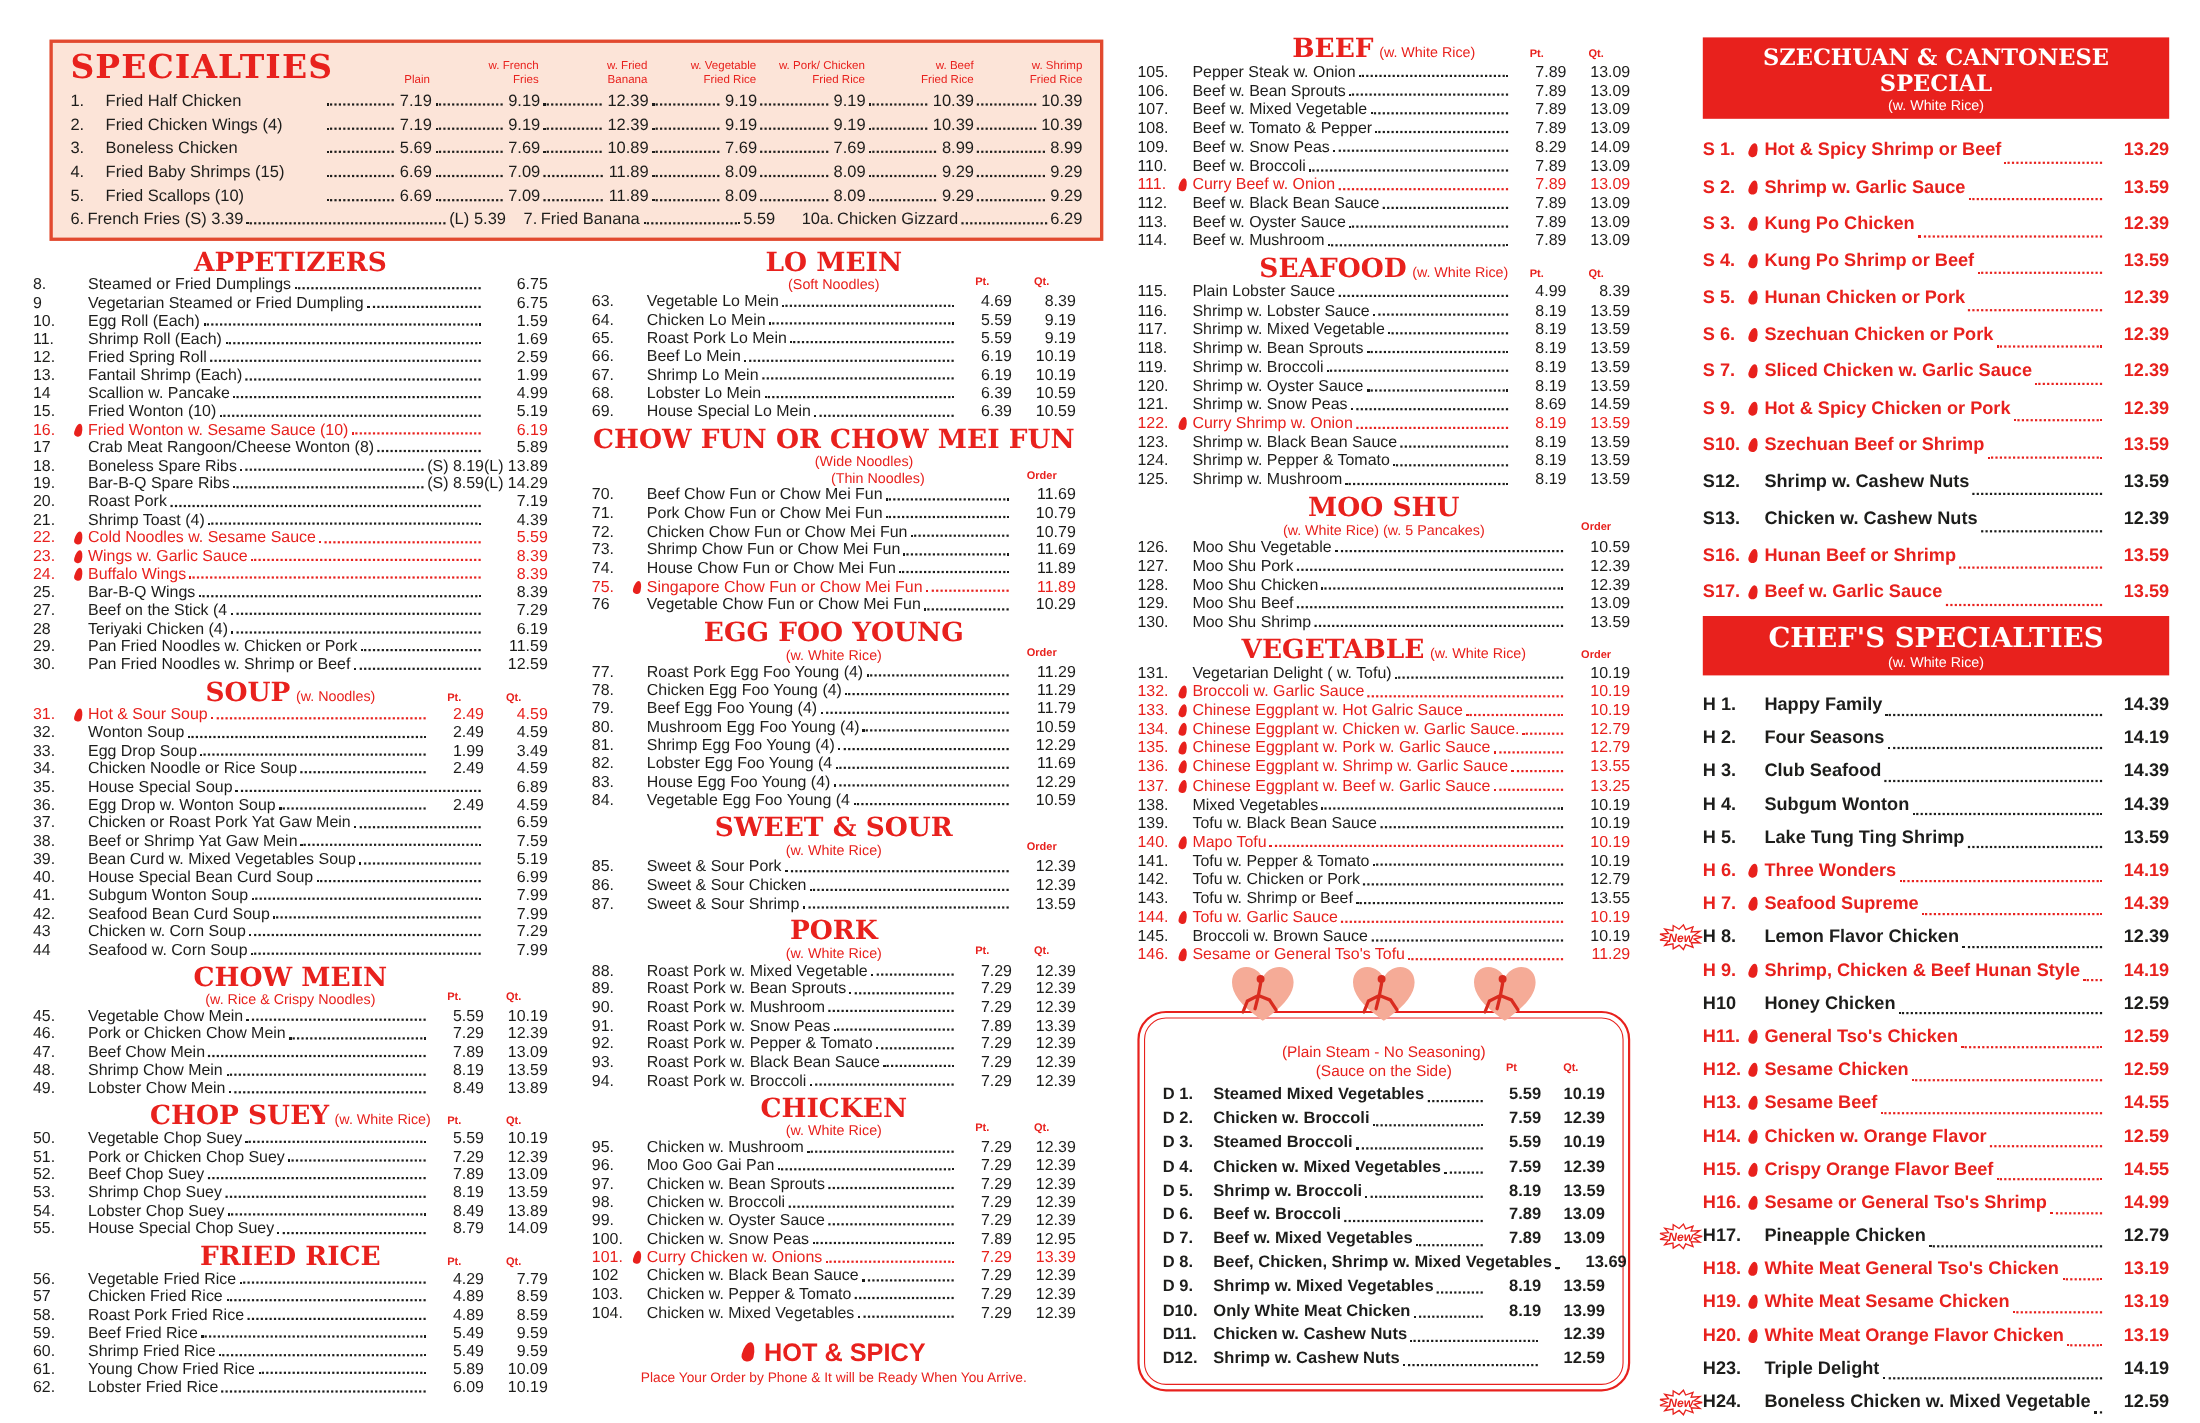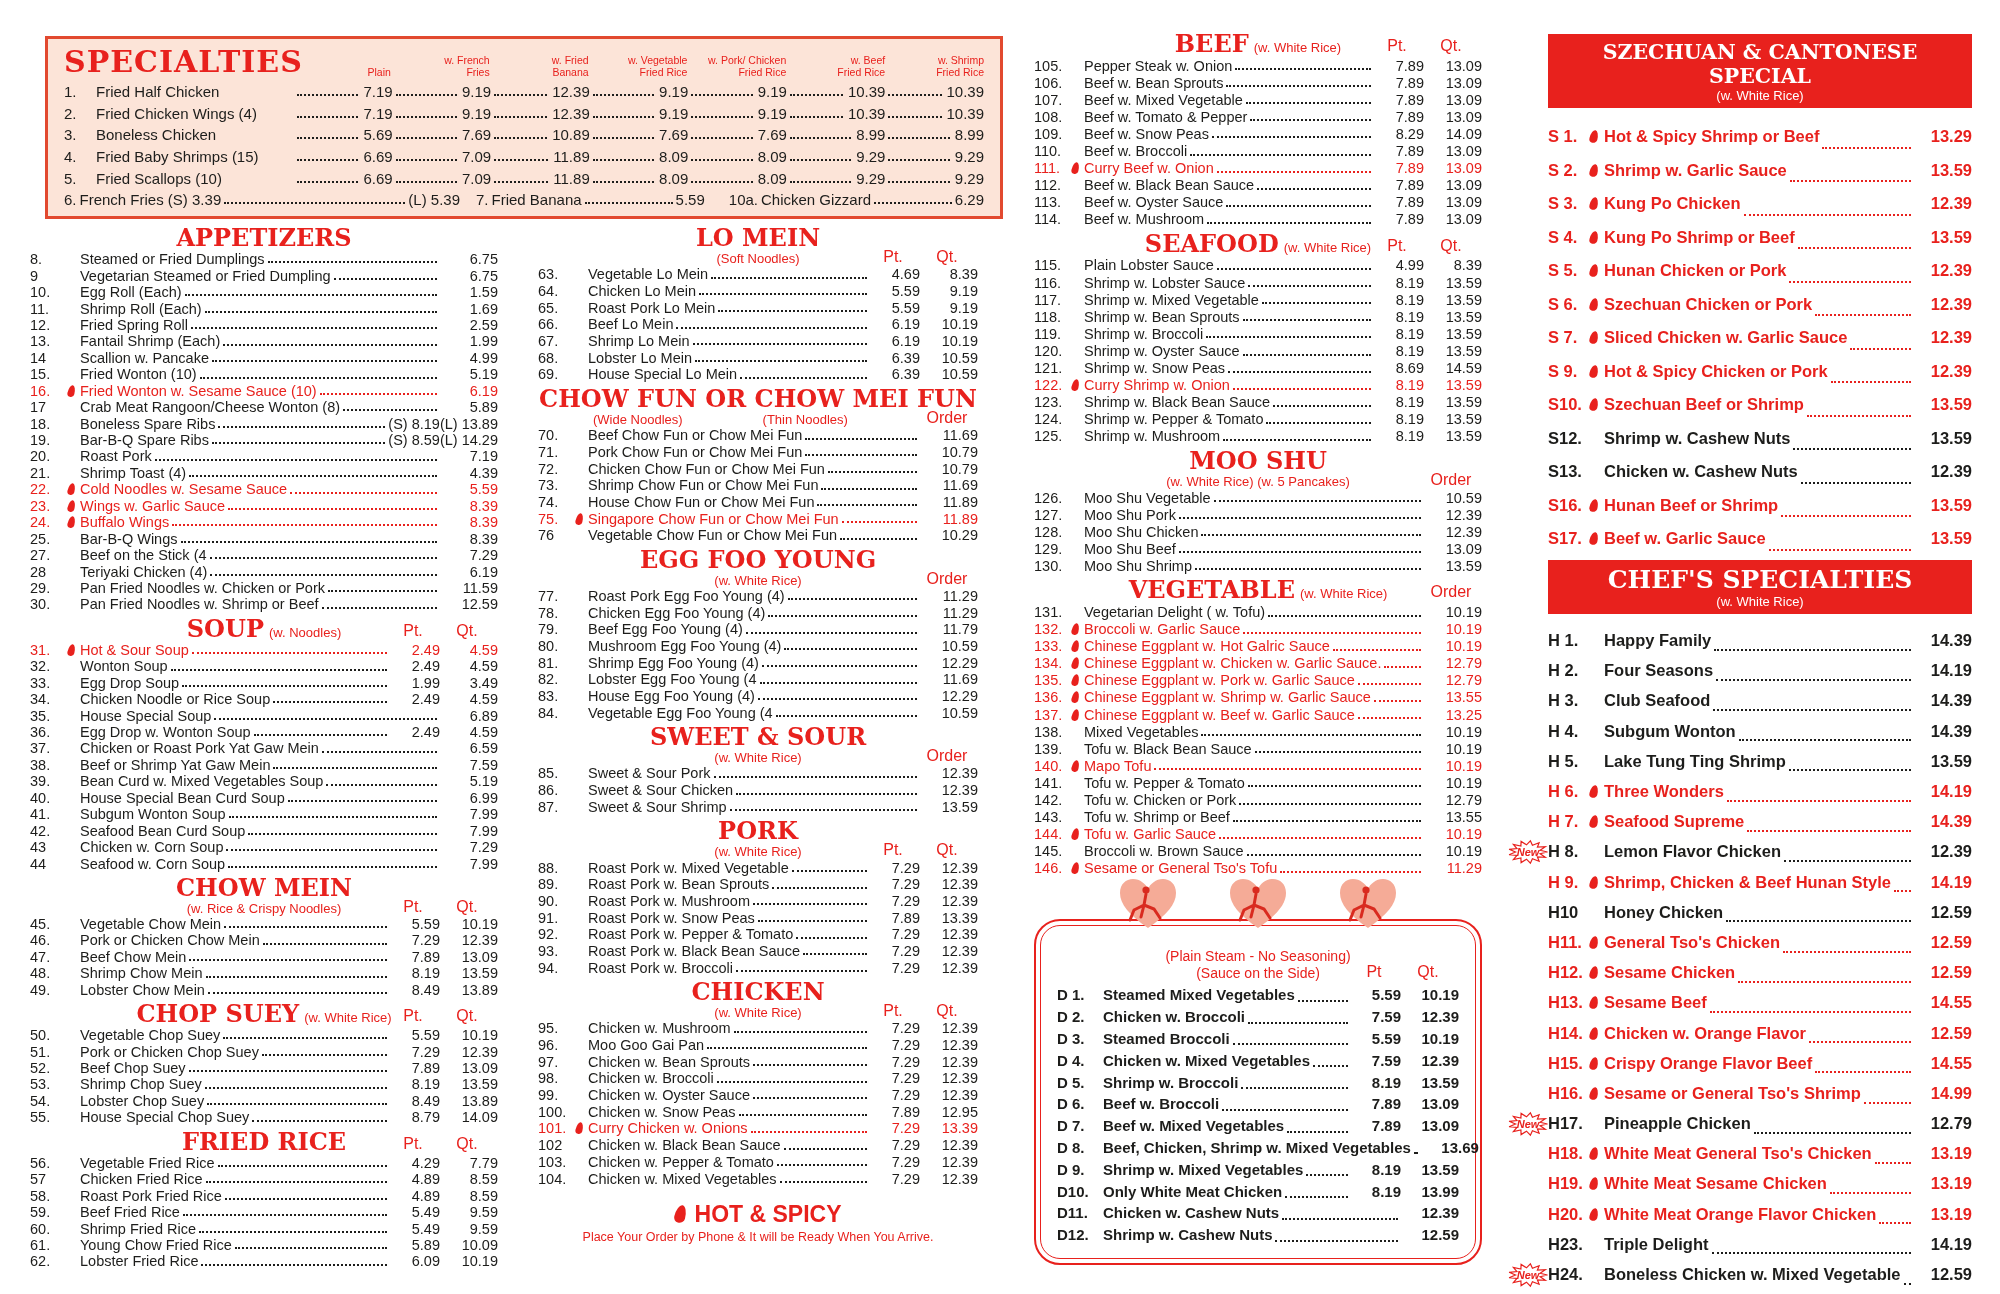--- a/index.html
+++ b/index.html
@@ -35,21 +35,21 @@
   #col3 { left:1034px; top:28px;  width:448px; --rh:17.1px; }
   #col4 { left:1548px; top:34px;  width:424px; }
 
   .sec-head { position:relative; text-align:center; margin-top:2px; }
   .sec-title { font-family:"DejaVu Serif",serif; font-weight:bold; font-size:24px;
                line-height:27px; color:var(--red); }
   .sec-sub { font-size:13px; color:var(--red); margin-left:5px; }
   .head-line1 { position:relative; }
   .head-line2 { position:relative; font-size:13px; line-height:15px; color:var(--red); }
   .head-cols { position:absolute; right:2px; bottom:2px; display:flex; }
-  .head-col { width:50px; text-align:center; font-size:16px; color:var(--red); font-weight:normal; }
+  .head-col { width:50px; text-align:center; font-size:10px; color:var(--red); font-weight:bold; }
   .head-col:last-child { width:58px; }
 
   .row { position:relative; display:flex; align-items:center; height:var(--rh,16.6px);
          font-size:14.5px; white-space:nowrap; }
   .row.red { color:var(--red); }
   .num { flex:0 0 50px; position:relative; }
   .name { flex:0 0 auto; }
   .dots { flex:1 1 8px; min-width:4px; border-bottom:2px dotted currentColor;
           align-self:flex-end; margin:0 3px 4px 3px; }
   .p { flex:0 0 auto; min-width:50px; text-align:right; }
@@ -752,21 +752,21 @@
             <span class="num">69.</span>
             <span class="name">House Special Lo Mein</span>
             <span class="dots"></span>
             <span class="p">6.39</span>
             <span class="p last">10.59</span>
           </div>
         </div>
         <div class="sec">
           <div class="sec-head">
             <div class="head-line1"><span class="sec-title">CHOW FUN OR CHOW MEI FUN</span></div>
-            <div class="head-line2" style="display: flex;">
+            <div class="head-line2" style="display: flex; flex-direction: column;">
               <span style="margin-left: 55px;">(Wide Noodles)</span>
               <span style="margin-left: 80px;">(Thin Noodles)</span>
               <span class="head-cols">
                 <span class="head-col">Order</span>
               </span>
             </div>
           </div>
           <div class="row">
             <span class="num">70.</span>
             <span class="name">Beef Chow Fun or Chow Mei Fun</span>

